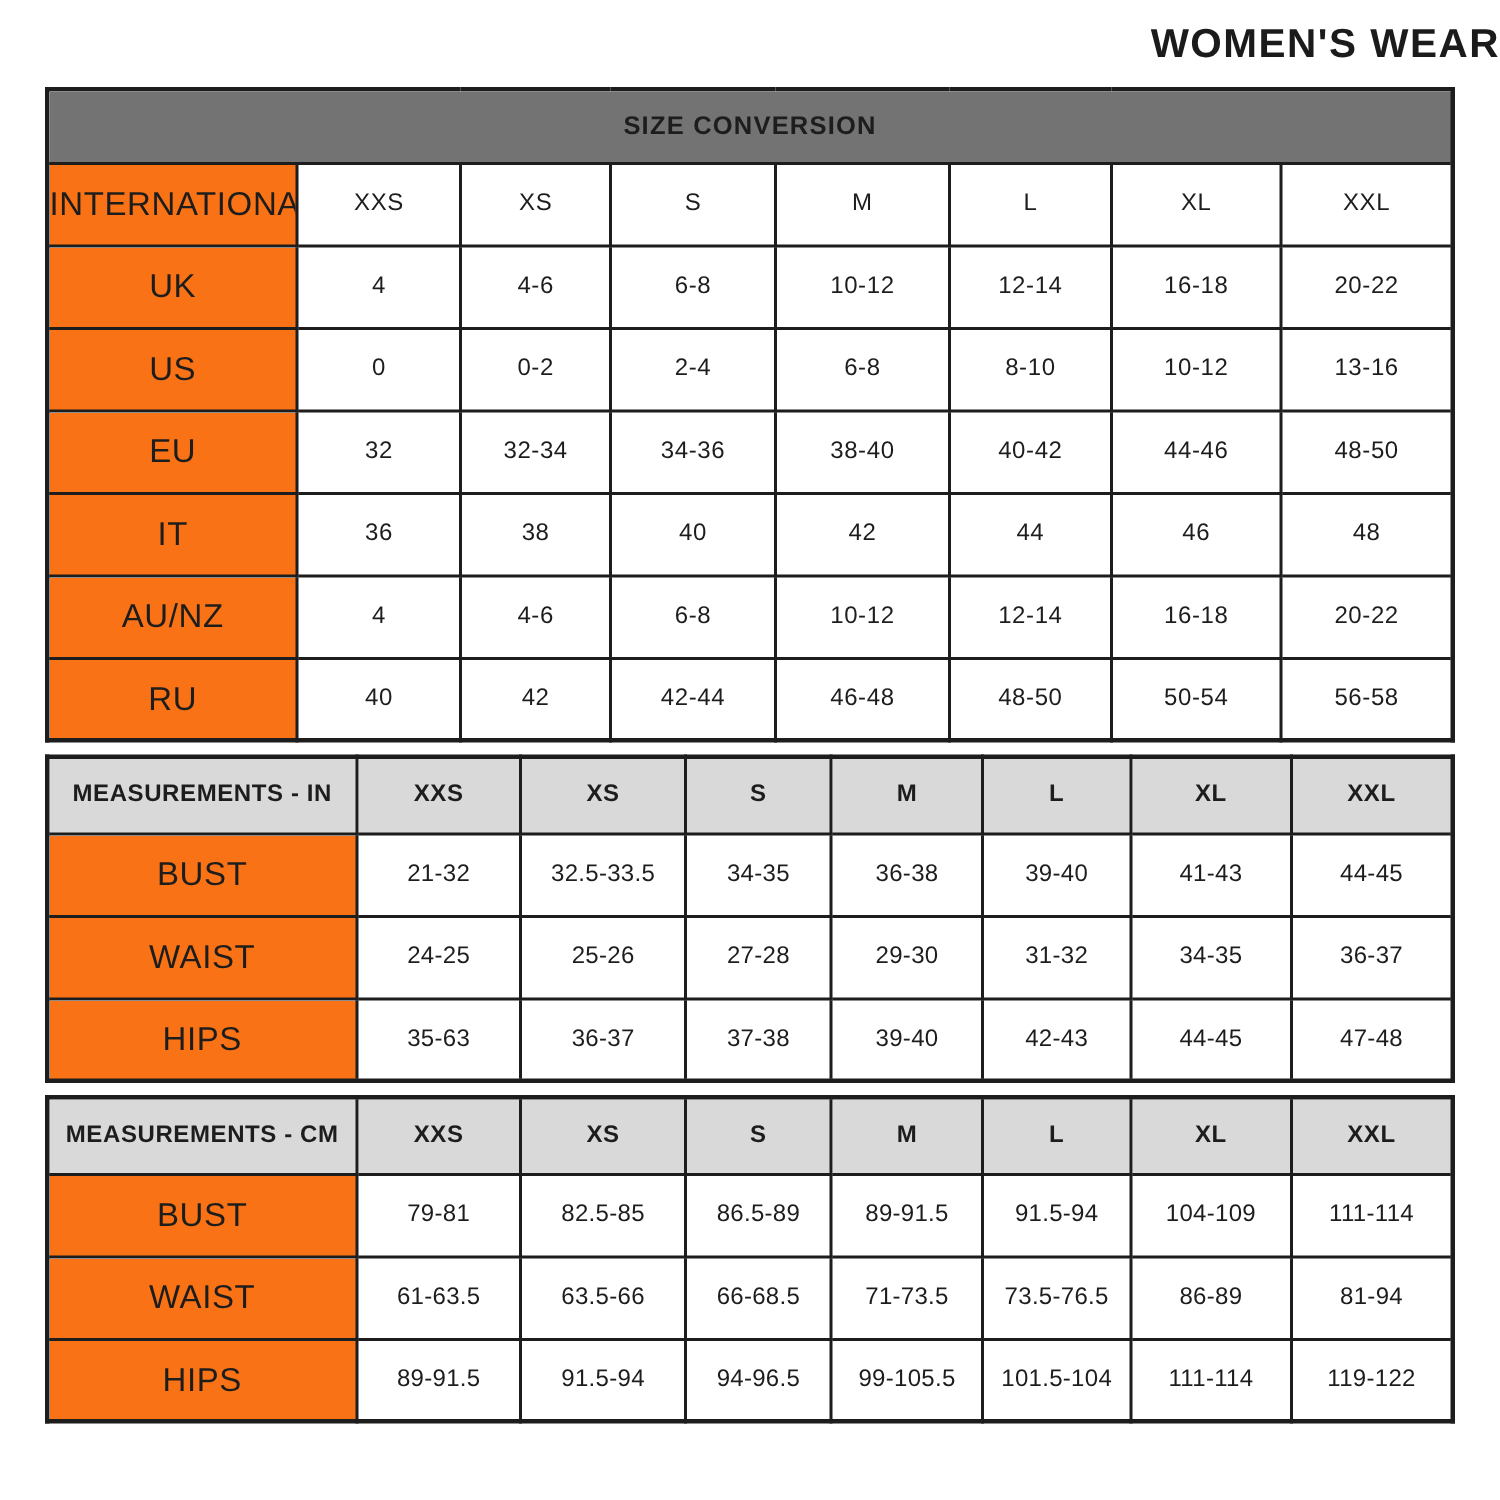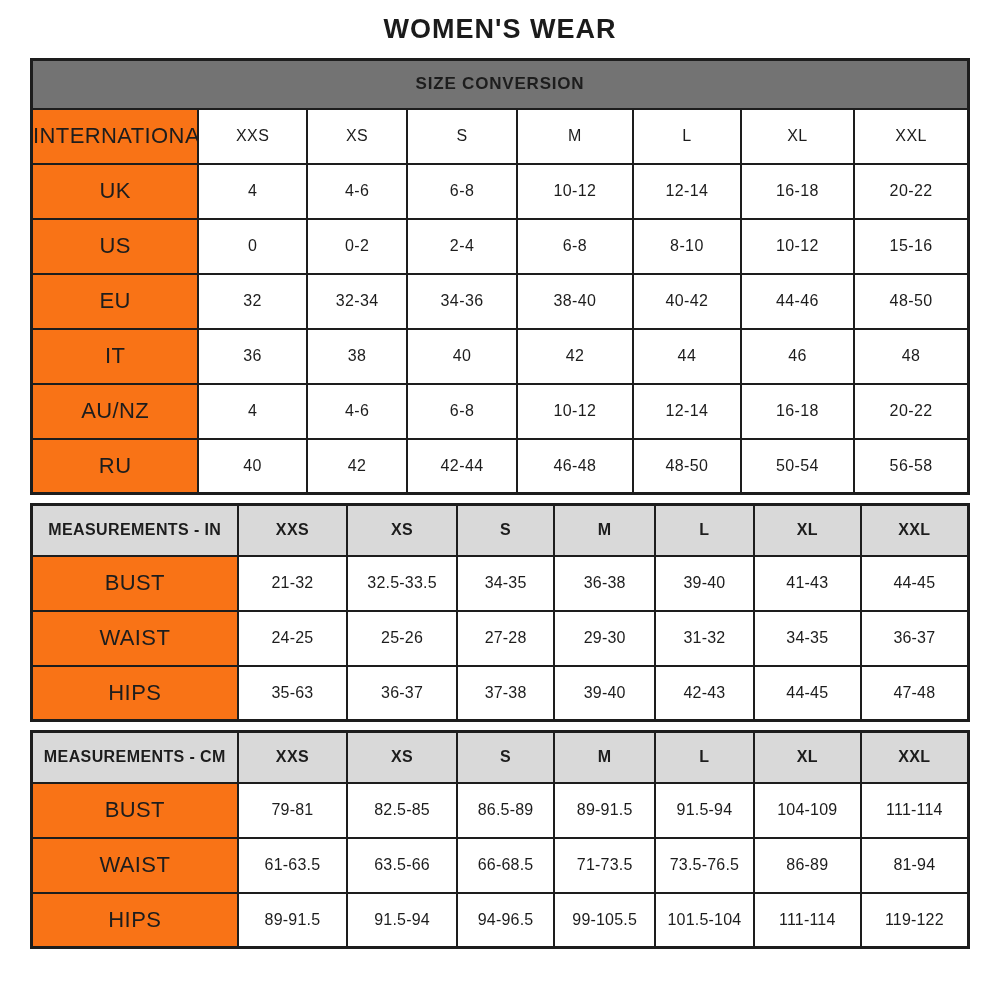--- a/index.html
+++ b/index.html
@@ -9,21 +9,21 @@
     font-family: "Liberation Sans", "DejaVu Sans", sans-serif;
     color: #1d1d1d;
   }
   .page {
     width: 1000px;
     height: 1000px;
     padding-top: 12px;
     overflow: hidden;
   }
   .title {
-    text-align: center;
+    text-align: right;
     font-size: 27px;
     font-weight: 700;
     letter-spacing: 1px;
     margin: 2px 0 13px 0;
     color: #1b1b1b;
   }
   table.tbl {
     width: 940px;
     margin: 0 auto 8px auto;
     border-collapse: collapse;
@@ -110,21 +110,21 @@
           <td class="value-cell v-lg">20-22</td>
         </tr>
         <tr>
           <td class="label-cell">US</td>
           <td class="value-cell v-lg">0</td>
           <td class="value-cell v-lg">0-2</td>
           <td class="value-cell v-lg">2-4</td>
           <td class="value-cell v-lg">6-8</td>
           <td class="value-cell v-lg">8-10</td>
           <td class="value-cell v-lg">10-12</td>
-          <td class="value-cell v-lg">15-16</td>
+          <td class="value-cell v-lg">13-16</td>
         </tr>
         <tr>
           <td class="label-cell">EU</td>
           <td class="value-cell v-lg">32</td>
           <td class="value-cell v-lg">32-34</td>
           <td class="value-cell v-lg">34-36</td>
           <td class="value-cell v-lg">38-40</td>
           <td class="value-cell v-lg">40-42</td>
           <td class="value-cell v-lg">44-46</td>
           <td class="value-cell v-lg">48-50</td>

